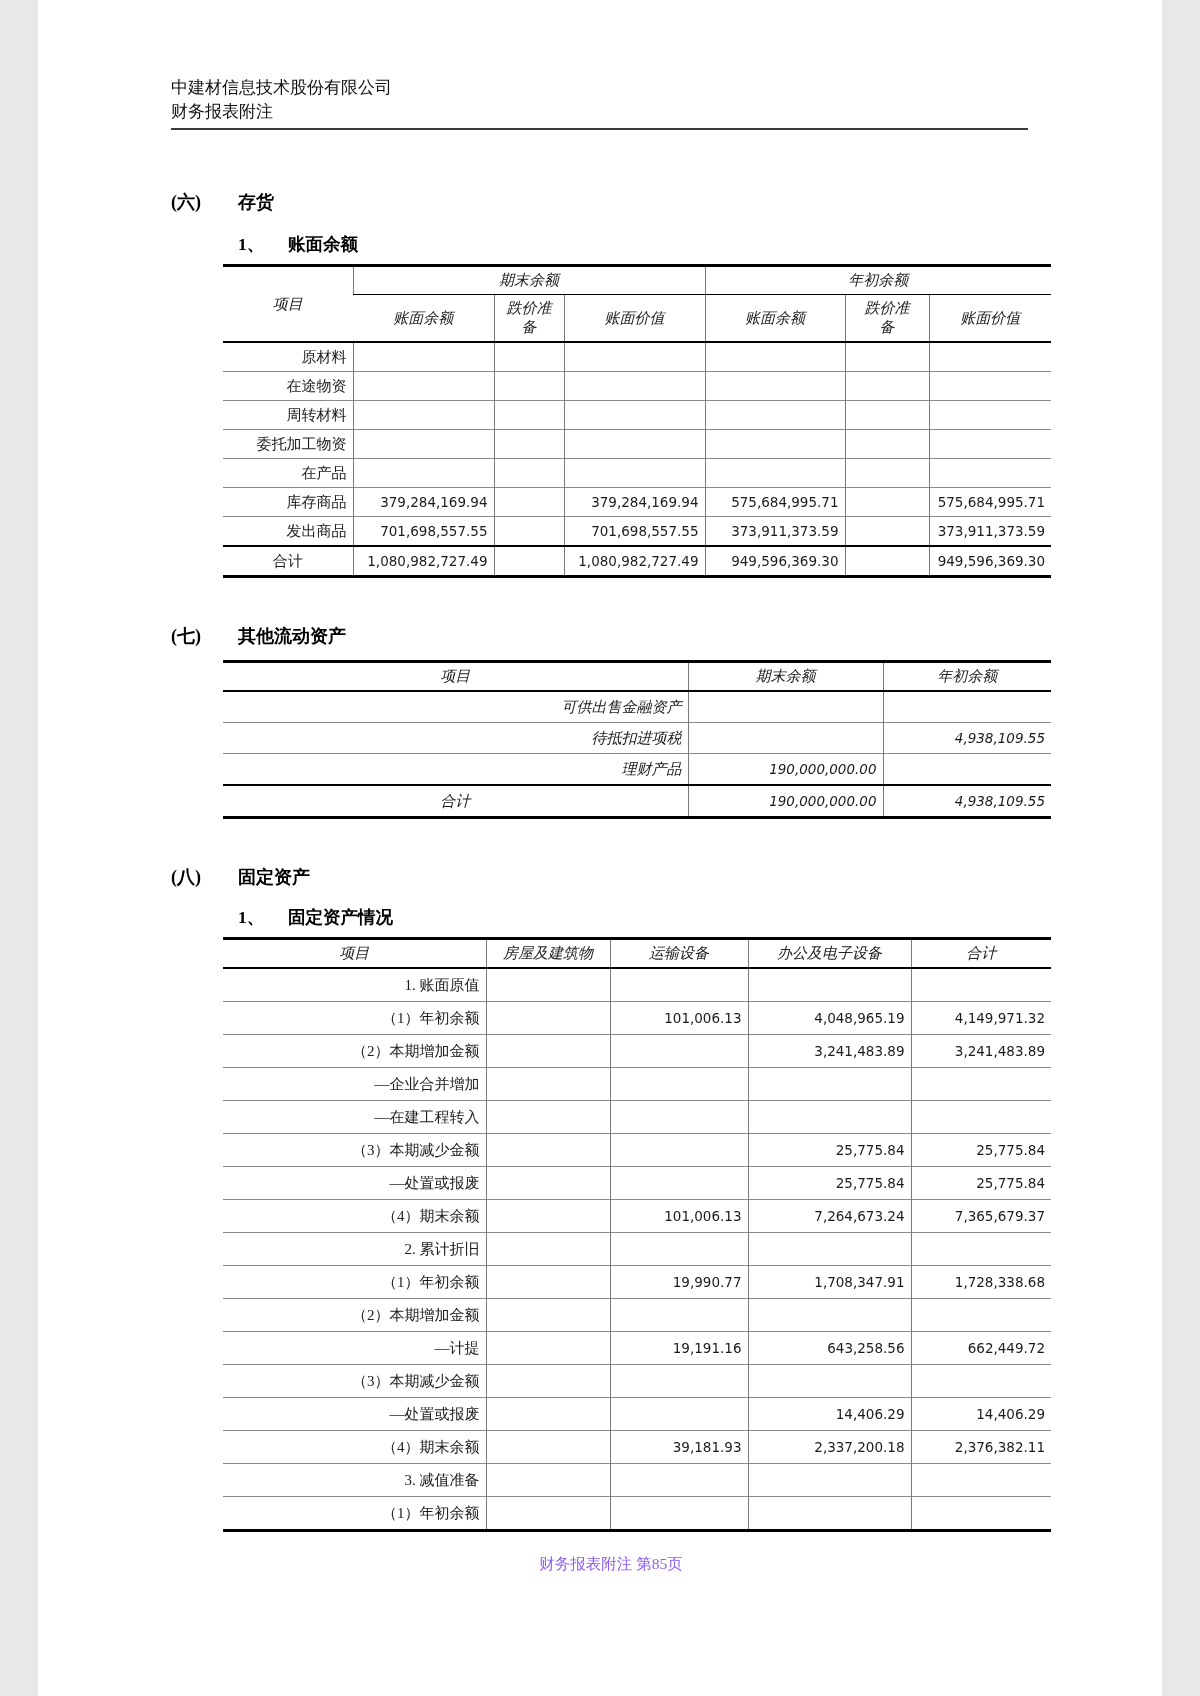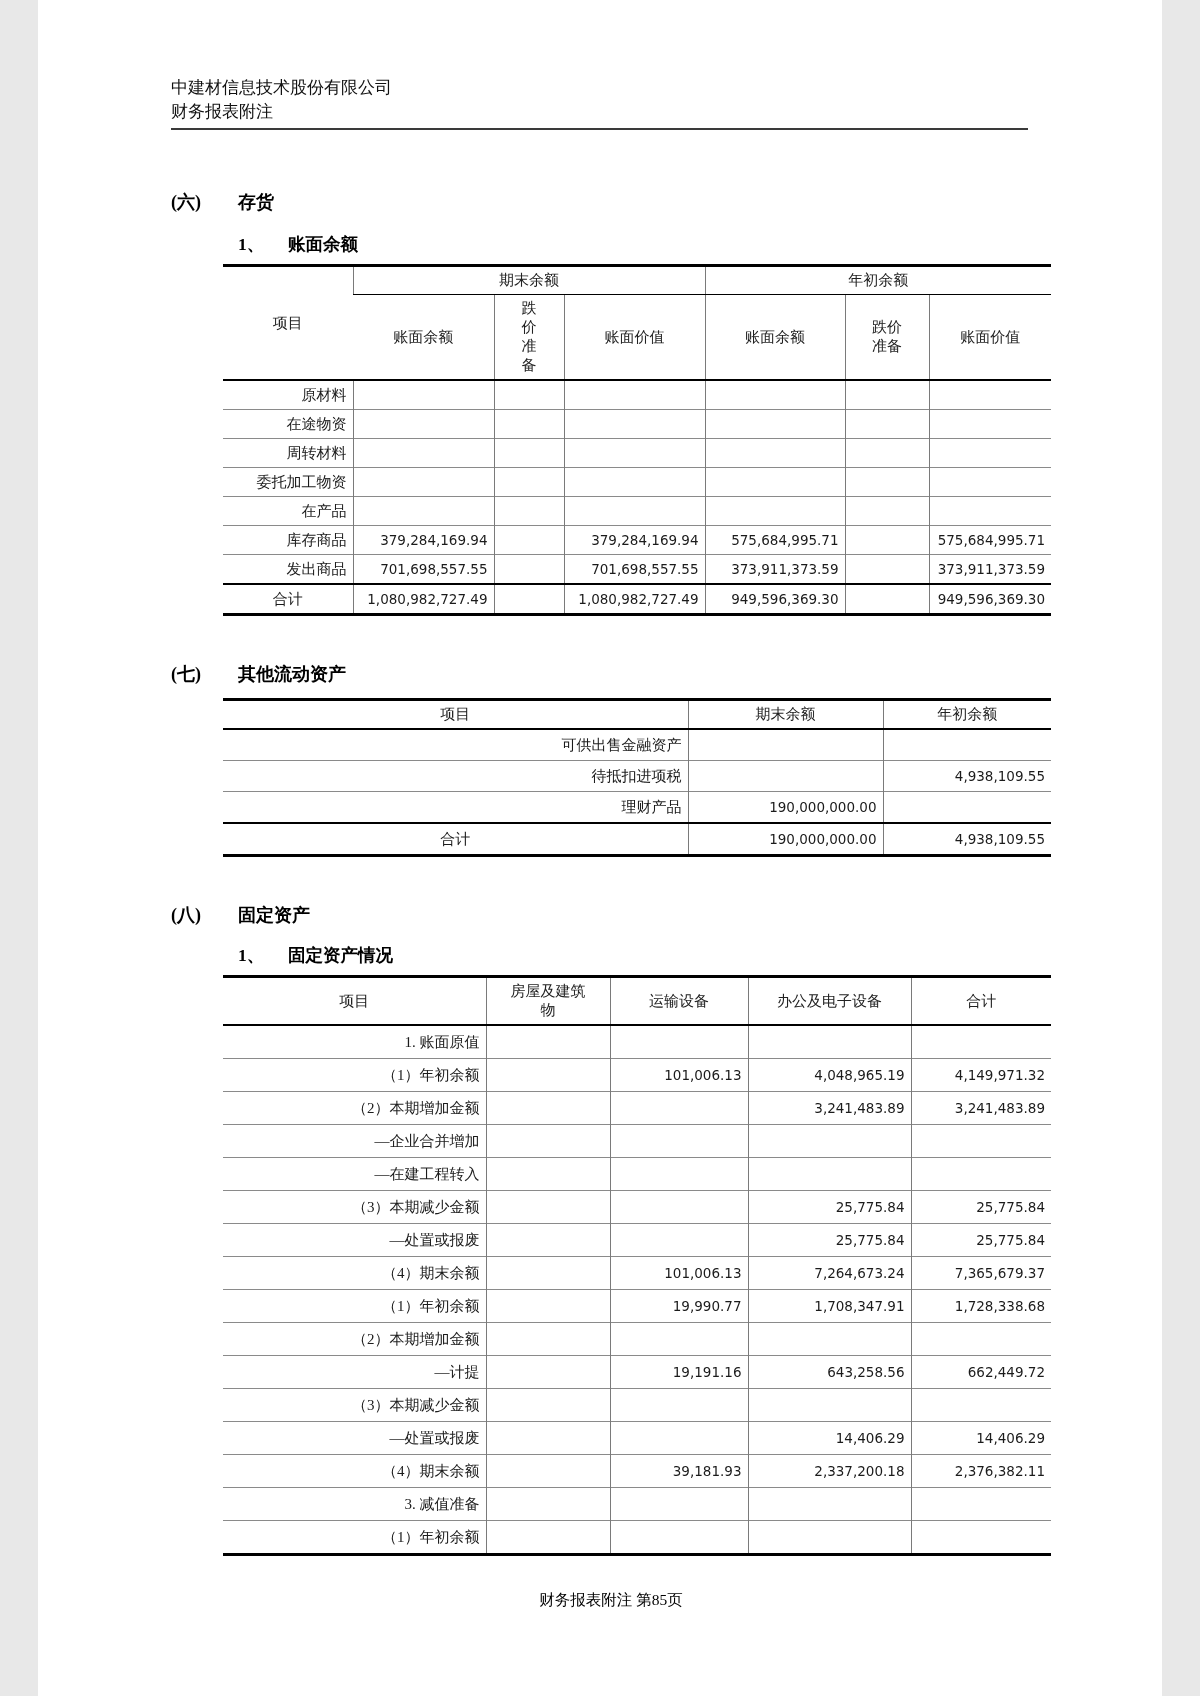--- a/index.html
+++ b/index.html
@@ -27,45 +27,45 @@
 
   
   table.fin-table{
     border-collapse:collapse;table-layout:fixed;
     margin-left:52px;width:828px;
     border-top:3px solid #000;border-bottom:3px solid #000;
     font-size:15px;
   }
   table.fin-table th{
     font-weight:normal;vertical-align:middle;
-    padding:4px 20px;word-break:break-all;line-height:19px;color:#222;
+    padding:4px 12px;word-break:break-all;line-height:19px;color:#222;font-style:italic;
   }
   table.fin-table thead{border-bottom:2px solid #000;}
   table.fin-table thead tr.group-row th{border-bottom:1px solid #000;}
   table.fin-table th:not(:first-child),
   table.fin-table td:not(:first-child){border-left:1px solid #7a7a7a;}
   table.fin-table tbody td{
     border-top:1px solid #8a8a8a;
     padding:4px 6px;line-height:20px;vertical-align:middle;color:#1b1b1b;
   }
   table.fin-table tbody tr.total td{border-top:2px solid #000;}
   td.label{text-align:right;padding-left:8px;white-space:nowrap;}
   td.label.center{text-align:center;padding-left:6px;}
   td.label.ind1{padding-left:14px;}
   td.label.ind2{padding-left:48px;}
   td.num{
     text-align:right;
     font-family:"DejaVu Sans","Liberation Sans",sans-serif;
     font-size:13.5px;padding-right:8px;white-space:nowrap;
   }
   #table8 tbody td{padding-top:6px;padding-bottom:6px;}
-  #table7 tbody td{padding-top:5px;padding-bottom:5px;}
+  #table7 tbody td{padding-top:5px;padding-bottom:5px;font-style:italic;}
 
   
-  .page-footer{margin-top:34px;width:880px;text-align:center;font-size:15.5px;color:#000000;}
+  .page-footer{margin-top:22px;width:880px;text-align:center;font-size:15.5px;color:#8b5cf6;}
 </style>
 </head>
 <body>
 
 <div class="page">
 
   <div class="doc-header">
     <div>中建材信息技术股份有限公司</div>
     <div>财务报表附注</div>
   </div>
@@ -300,20 +300,27 @@
           <td class="num">25,775.84</td>
         </tr>
         <tr>
           <td class="label ind1">（4）期末余额</td>
           <td class="num"></td>
           <td class="num">101,006.13</td>
           <td class="num">7,264,673.24</td>
           <td class="num">7,365,679.37</td>
         </tr>
         <tr>
+          <td class="label">2. 累计折旧</td>
+          <td class="num"></td>
+          <td class="num"></td>
+          <td class="num"></td>
+          <td class="num"></td>
+        </tr>
+        <tr>
           <td class="label ind1">（1）年初余额</td>
           <td class="num"></td>
           <td class="num">19,990.77</td>
           <td class="num">1,708,347.91</td>
           <td class="num">1,728,338.68</td>
         </tr>
         <tr>
           <td class="label ind1">（2）本期增加金额</td>
           <td class="num"></td>
           <td class="num"></td>

